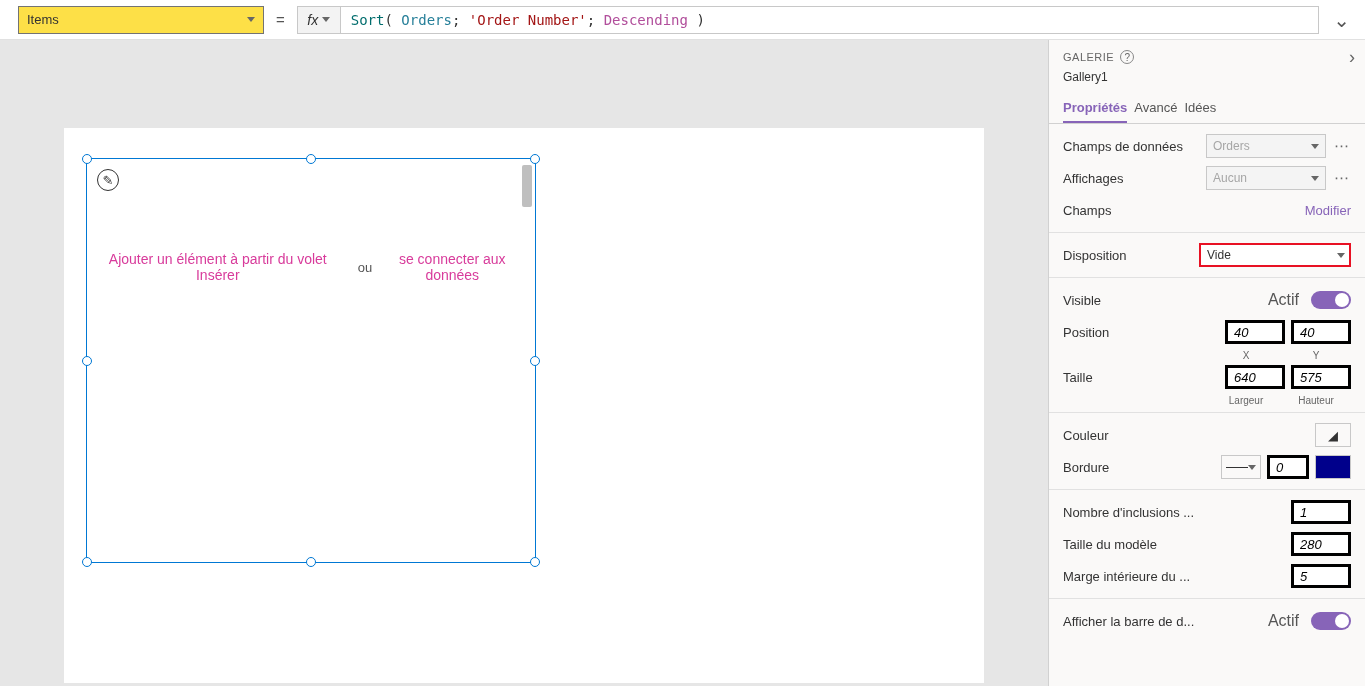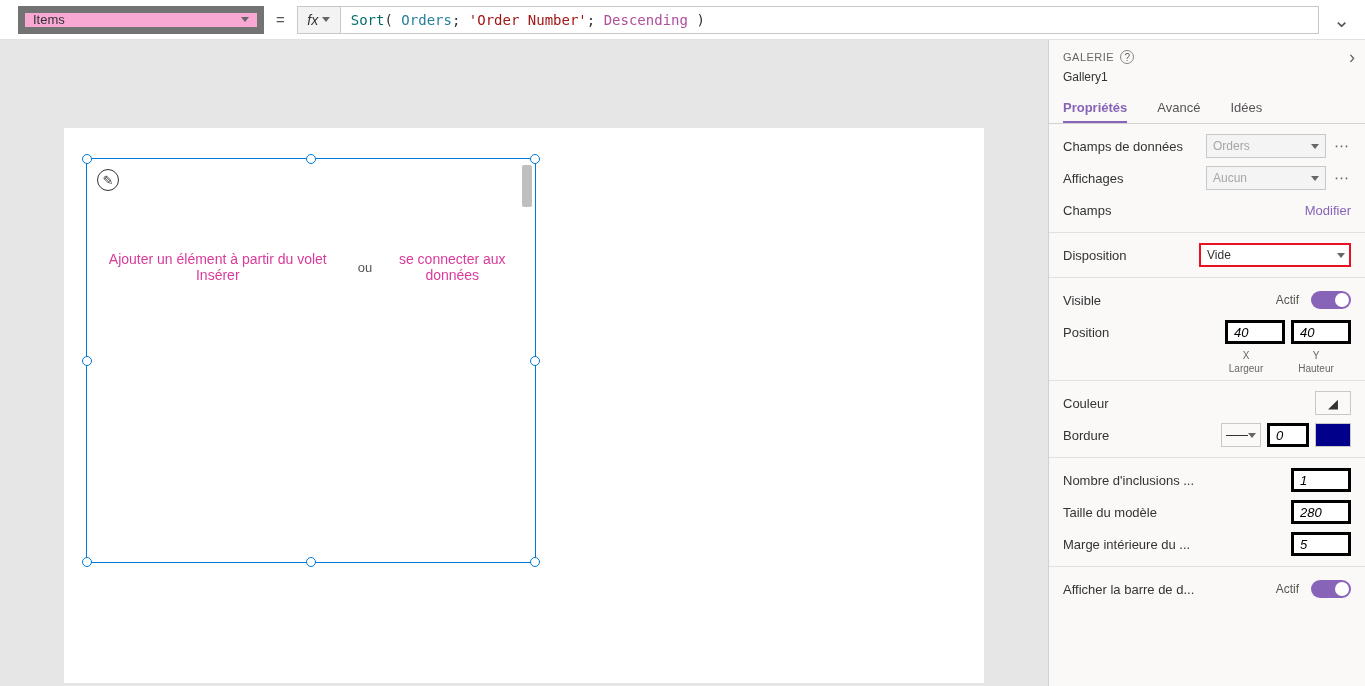--- a/index.html
+++ b/index.html
@@ -1,20 +1,20 @@
 <!DOCTYPE html>
 <html><head>
 <meta charset="utf-8">
 <style>
 * { box-sizing: border-box; margin: 0; padding: 0; }
 body { font-family: "Segoe UI", Arial, sans-serif; font-size: 13px; color: #333; background: #fff; width: 1365px; height: 686px; overflow: hidden; }
 
 
 .formula-bar { display: flex; align-items: center; height: 40px; padding: 4px 15px 4px 18px; border-bottom: 1px solid #e1e1e1; }
-.property-dropdown { width: 246px; height: 28px; border: 7px solid #737373; padding: 4px 8px; display: flex; align-items: center; justify-content: space-between; background: #f9a8d4; }
+.property-dropdown { width: 246px; height: 28px; border: 1px solid #737373; padding: 4px 8px; display: flex; align-items: center; justify-content: space-between; background: #fde047; }
 .equals { margin: 0 12px; font-size: 15px; color: #555; }
 .fx-box { width: 44px; height: 28px; border: 1px solid #c8c8c8; background: #f3f3f3; display: flex; align-items: center; justify-content: center; font-style: italic; font-size: 14px; }
 .fx-box .chev { margin-left: 4px; }
 .formula-input { flex: 1; height: 28px; border: 1px solid #c8c8c8; border-left: none; padding: 0 10px; font-family: Consolas, monospace; font-size: 14px; display: flex; align-items: center; }
 .tok-fn { color: #006d6d; }
 .tok-id { color: #267f99; }
 .tok-str { color: #a31515; }
 .tok-kw { color: #b14e9b; }
 .expand-chevron { margin-left: 14px; }
 
@@ -33,38 +33,38 @@
 .gallery-placeholder a { color: #d83b9b; text-decoration: none; text-align: center; }
 .or-text { color: #555; font-size: 13px; }
 
 
 .side-panel { width: 317px; border-left: 1px solid #d1d1d1; background: #faf9f8; display: flex; flex-direction: column; overflow-y: auto; }
 .panel-header { padding: 10px 14px 4px 14px; display: flex; align-items: center; position: relative; }
 .panel-header .label { font-size: 11px; color: #666; letter-spacing: 0.5px; }
 .panel-header .help { margin-left: 6px; width: 14px; height: 14px; border: 1px solid #888; border-radius: 50%; display: inline-flex; align-items: center; justify-content: center; font-size: 10px; color: #666; }
 .panel-header .collapse { position: absolute; right: 10px; color: #666; }
 .panel-title { padding: 2px 14px 10px 14px; font-size: 12px; color: #333; }
-.tabs { display: flex; border-bottom: 1px solid #d1d1d1; padding: 0 14px; gap: 30px; text-align: center; }
+.tabs { display: flex; border-bottom: 1px solid #d1d1d1; padding: 0 14px; gap: 7px; text-align: center; }
 .tab { padding: 6px 0; font-size: 13px; color: #555; cursor: pointer; }
 .tab.active { color: #8764b8; border-bottom: 2px solid #8764b8; font-weight: 600; }
 
 .prop-group { border-bottom: 1px solid #e1e1e1; padding: 6px 14px; }
 .prop-row { display: flex; align-items: center; justify-content: space-between; min-height: 32px; }
 .prop-label { font-size: 13px; color: #333; }
 .prop-control { display: flex; align-items: center; gap: 6px; }
 .dd { width: 120px; height: 24px; border: 1px solid #c8c8c8; background: #fff; display: flex; align-items: center; justify-content: space-between; padding: 0 6px; font-size: 12px; }
 .dd.disabled { color: #a6a6a6; background: #f4f4f4; }
 .ellipsis { color: #666; font-size: 15px; padding: 0 2px; cursor: pointer; }
 .link-btn { color: #8764b8; font-size: 13px; cursor: pointer; }
 
 .dd.highlight-box { border: 2.5px solid #e81123; width: 152px; padding-right: 4px;}
 
 .toggle { width: 40px; height: 18px; background: #8764b8; border-radius: 10px; position: relative; }
 .toggle::after { content: ""; position: absolute; right: 2px; top: 2px; width: 14px; height: 14px; background: #fff; border-radius: 50%; }
-.toggle-label { font-size: 12px; color: #555; margin-right: 6px; }
+.toggle-label { font-size: 16px; color: #555; margin-right: 6px; }
 
 .num-input { width: 60px; height: 24px; border: 3px solid #000000; padding: 2px 6px; font-size: 13px; font-style: italic; }
 .sub-labels { display: flex; justify-content: flex-end; gap: 0; font-size: 10px; color: #666; margin-top: 2px; }
 .sub-labels span { width: 70px; text-align: center; }
 
 .color-swatch { width: 36px; height: 24px; border: 1px solid #c8c8c8; display: flex; align-items: center; justify-content: center; }
 .border-style { width: 40px; height: 24px; border: 1px solid #c8c8c8; display: flex; align-items: center; justify-content: space-around; padding: 0 4px; }
 .border-line { flex: 1; height: 1px; background: #333; }
 .border-color { width: 36px; height: 24px; background: #00008b; border: 1px solid #c8c8c8; }
 
@@ -183,20 +183,27 @@
         <span class="prop-label">Position</span>
         <div class="prop-control">
           <input class="num-input" value="40" style="">
           <input class="num-input" value="40" style="">
         </div>
       </div>
       <div class="sub-labels">
           <span>X</span>
           <span>Y</span>
         </div>
+      <div class="prop-row">
+        <span class="prop-label">Taille</span>
+        <div class="prop-control">
+          <input class="num-input" value="640" style="">
+          <input class="num-input" value="575" style="">
+        </div>
+      </div>
       <div class="sub-labels">
           <span>Largeur</span>
           <span>Hauteur</span>
         </div>
     </div>
 
     <div class="prop-group">
       <div class="prop-row">
         <span class="prop-label">Couleur</span>
         <div class="color-swatch">

